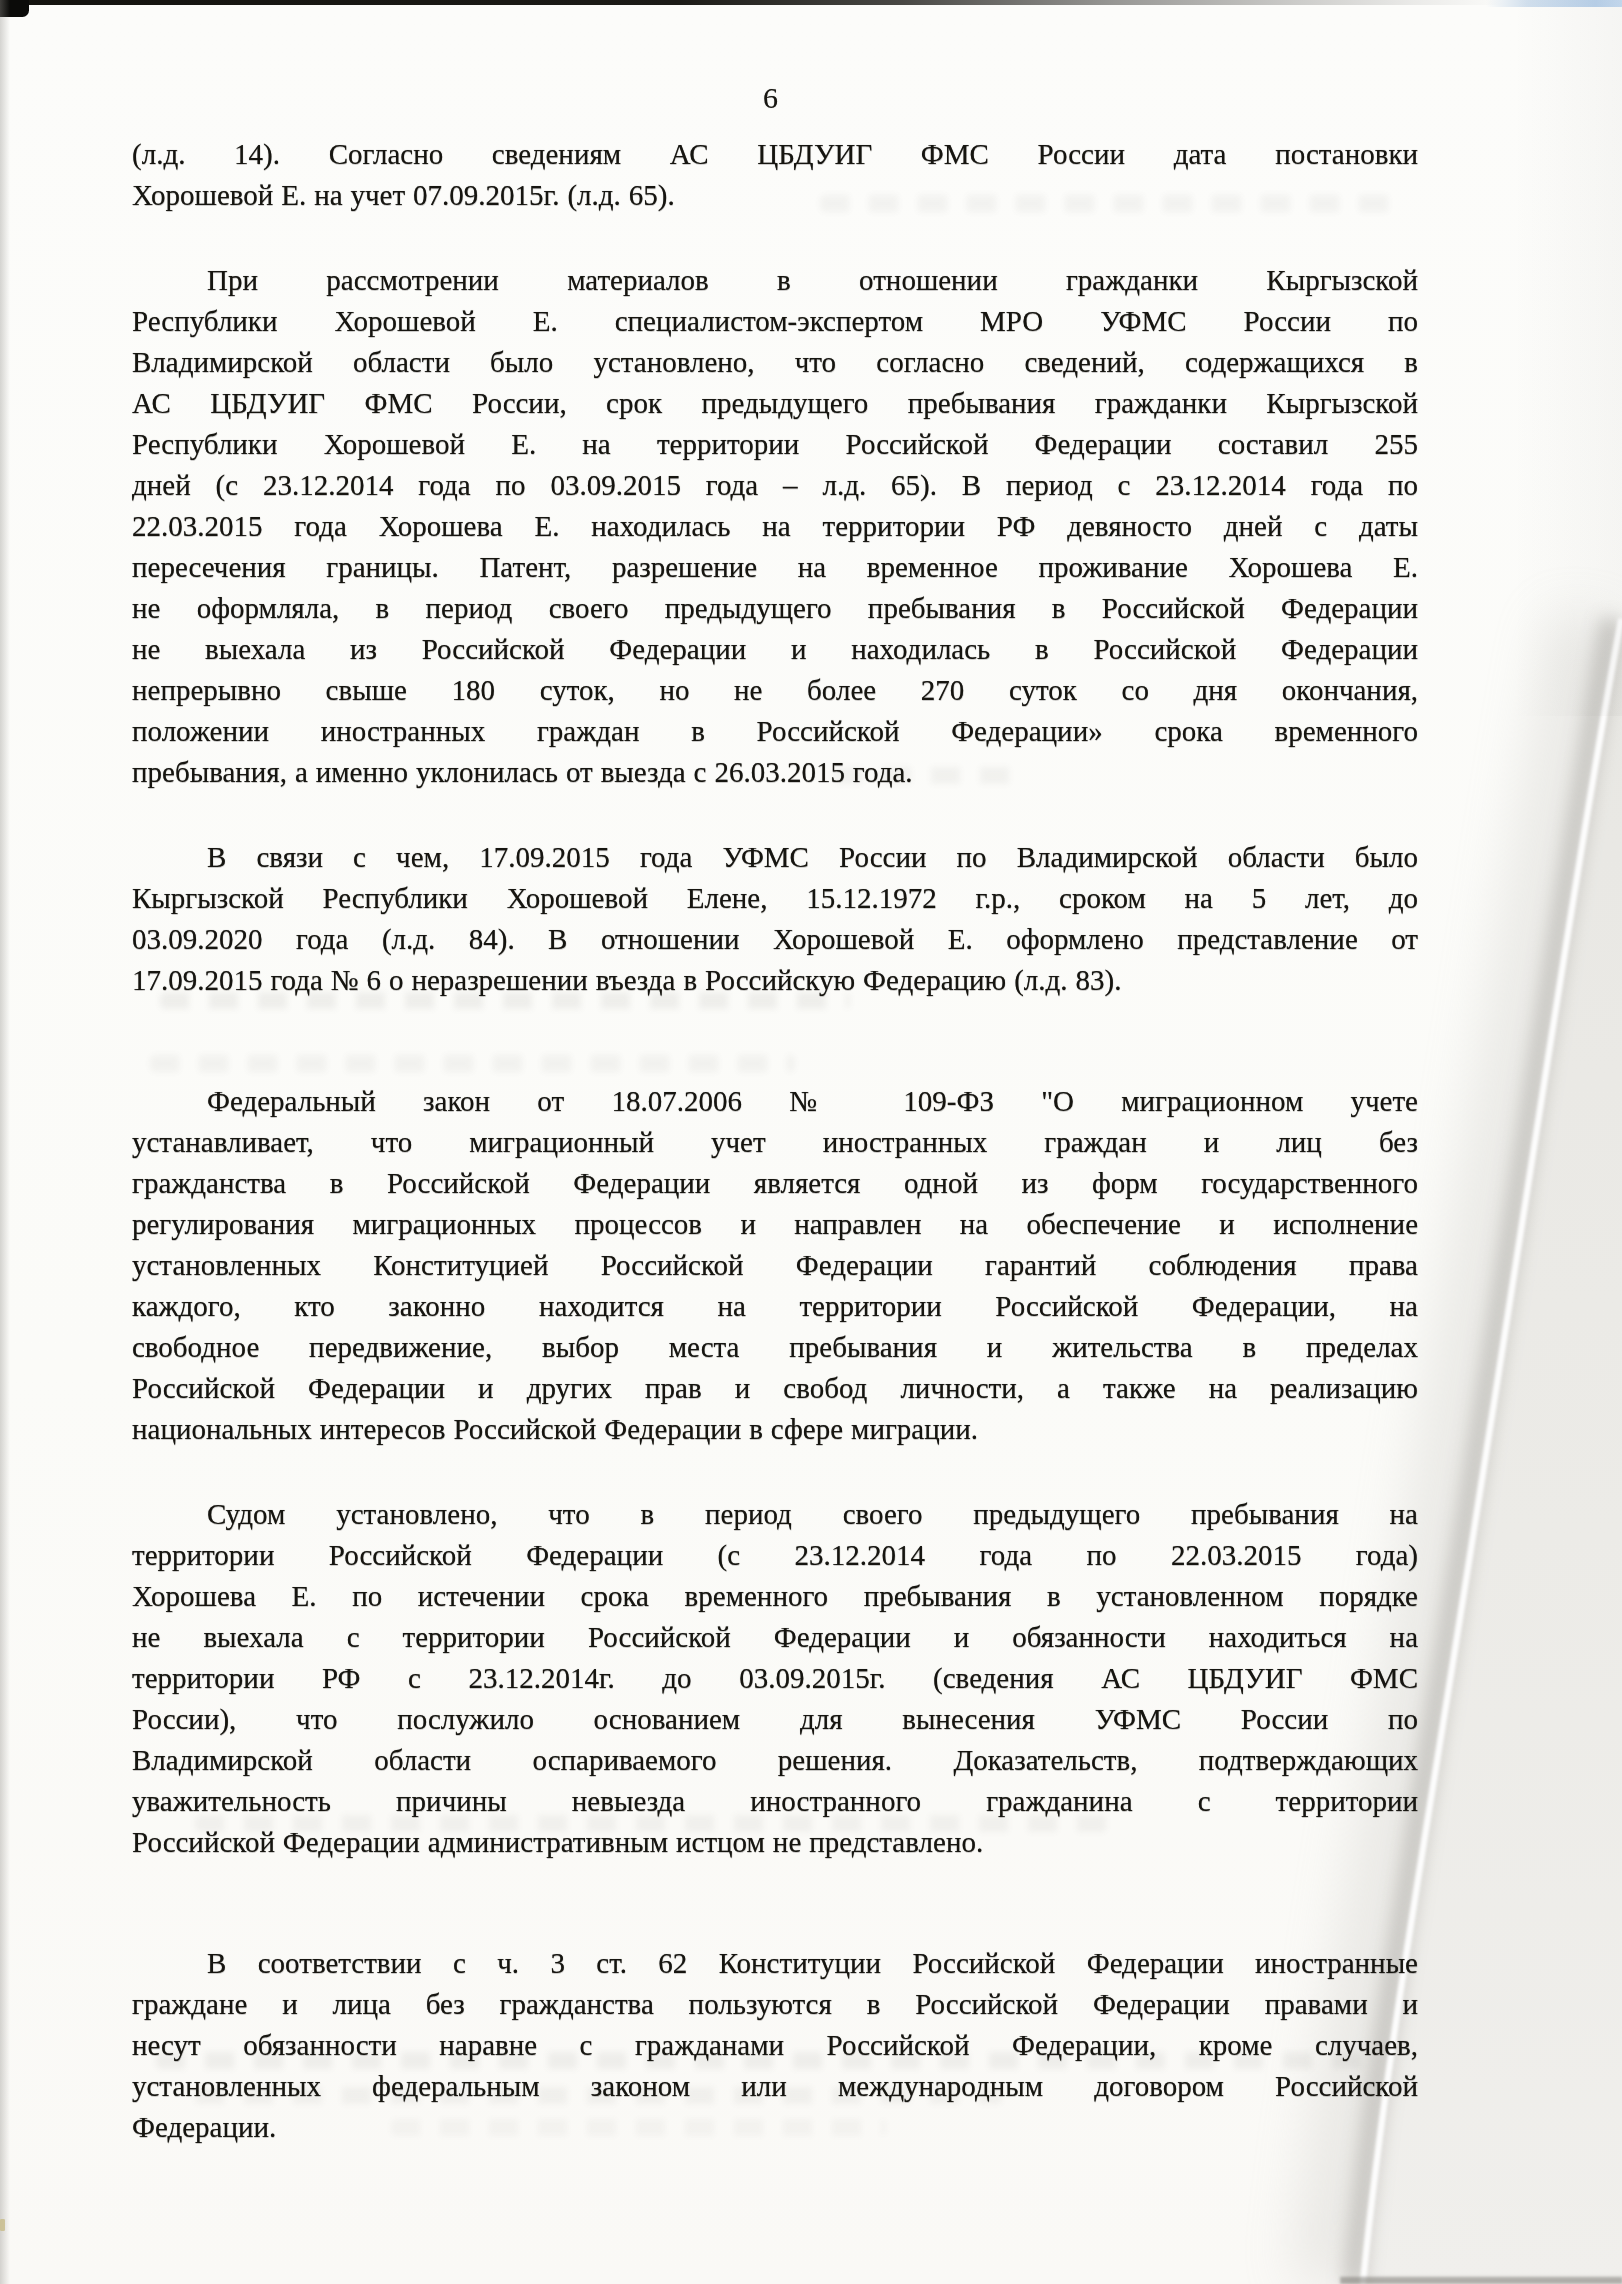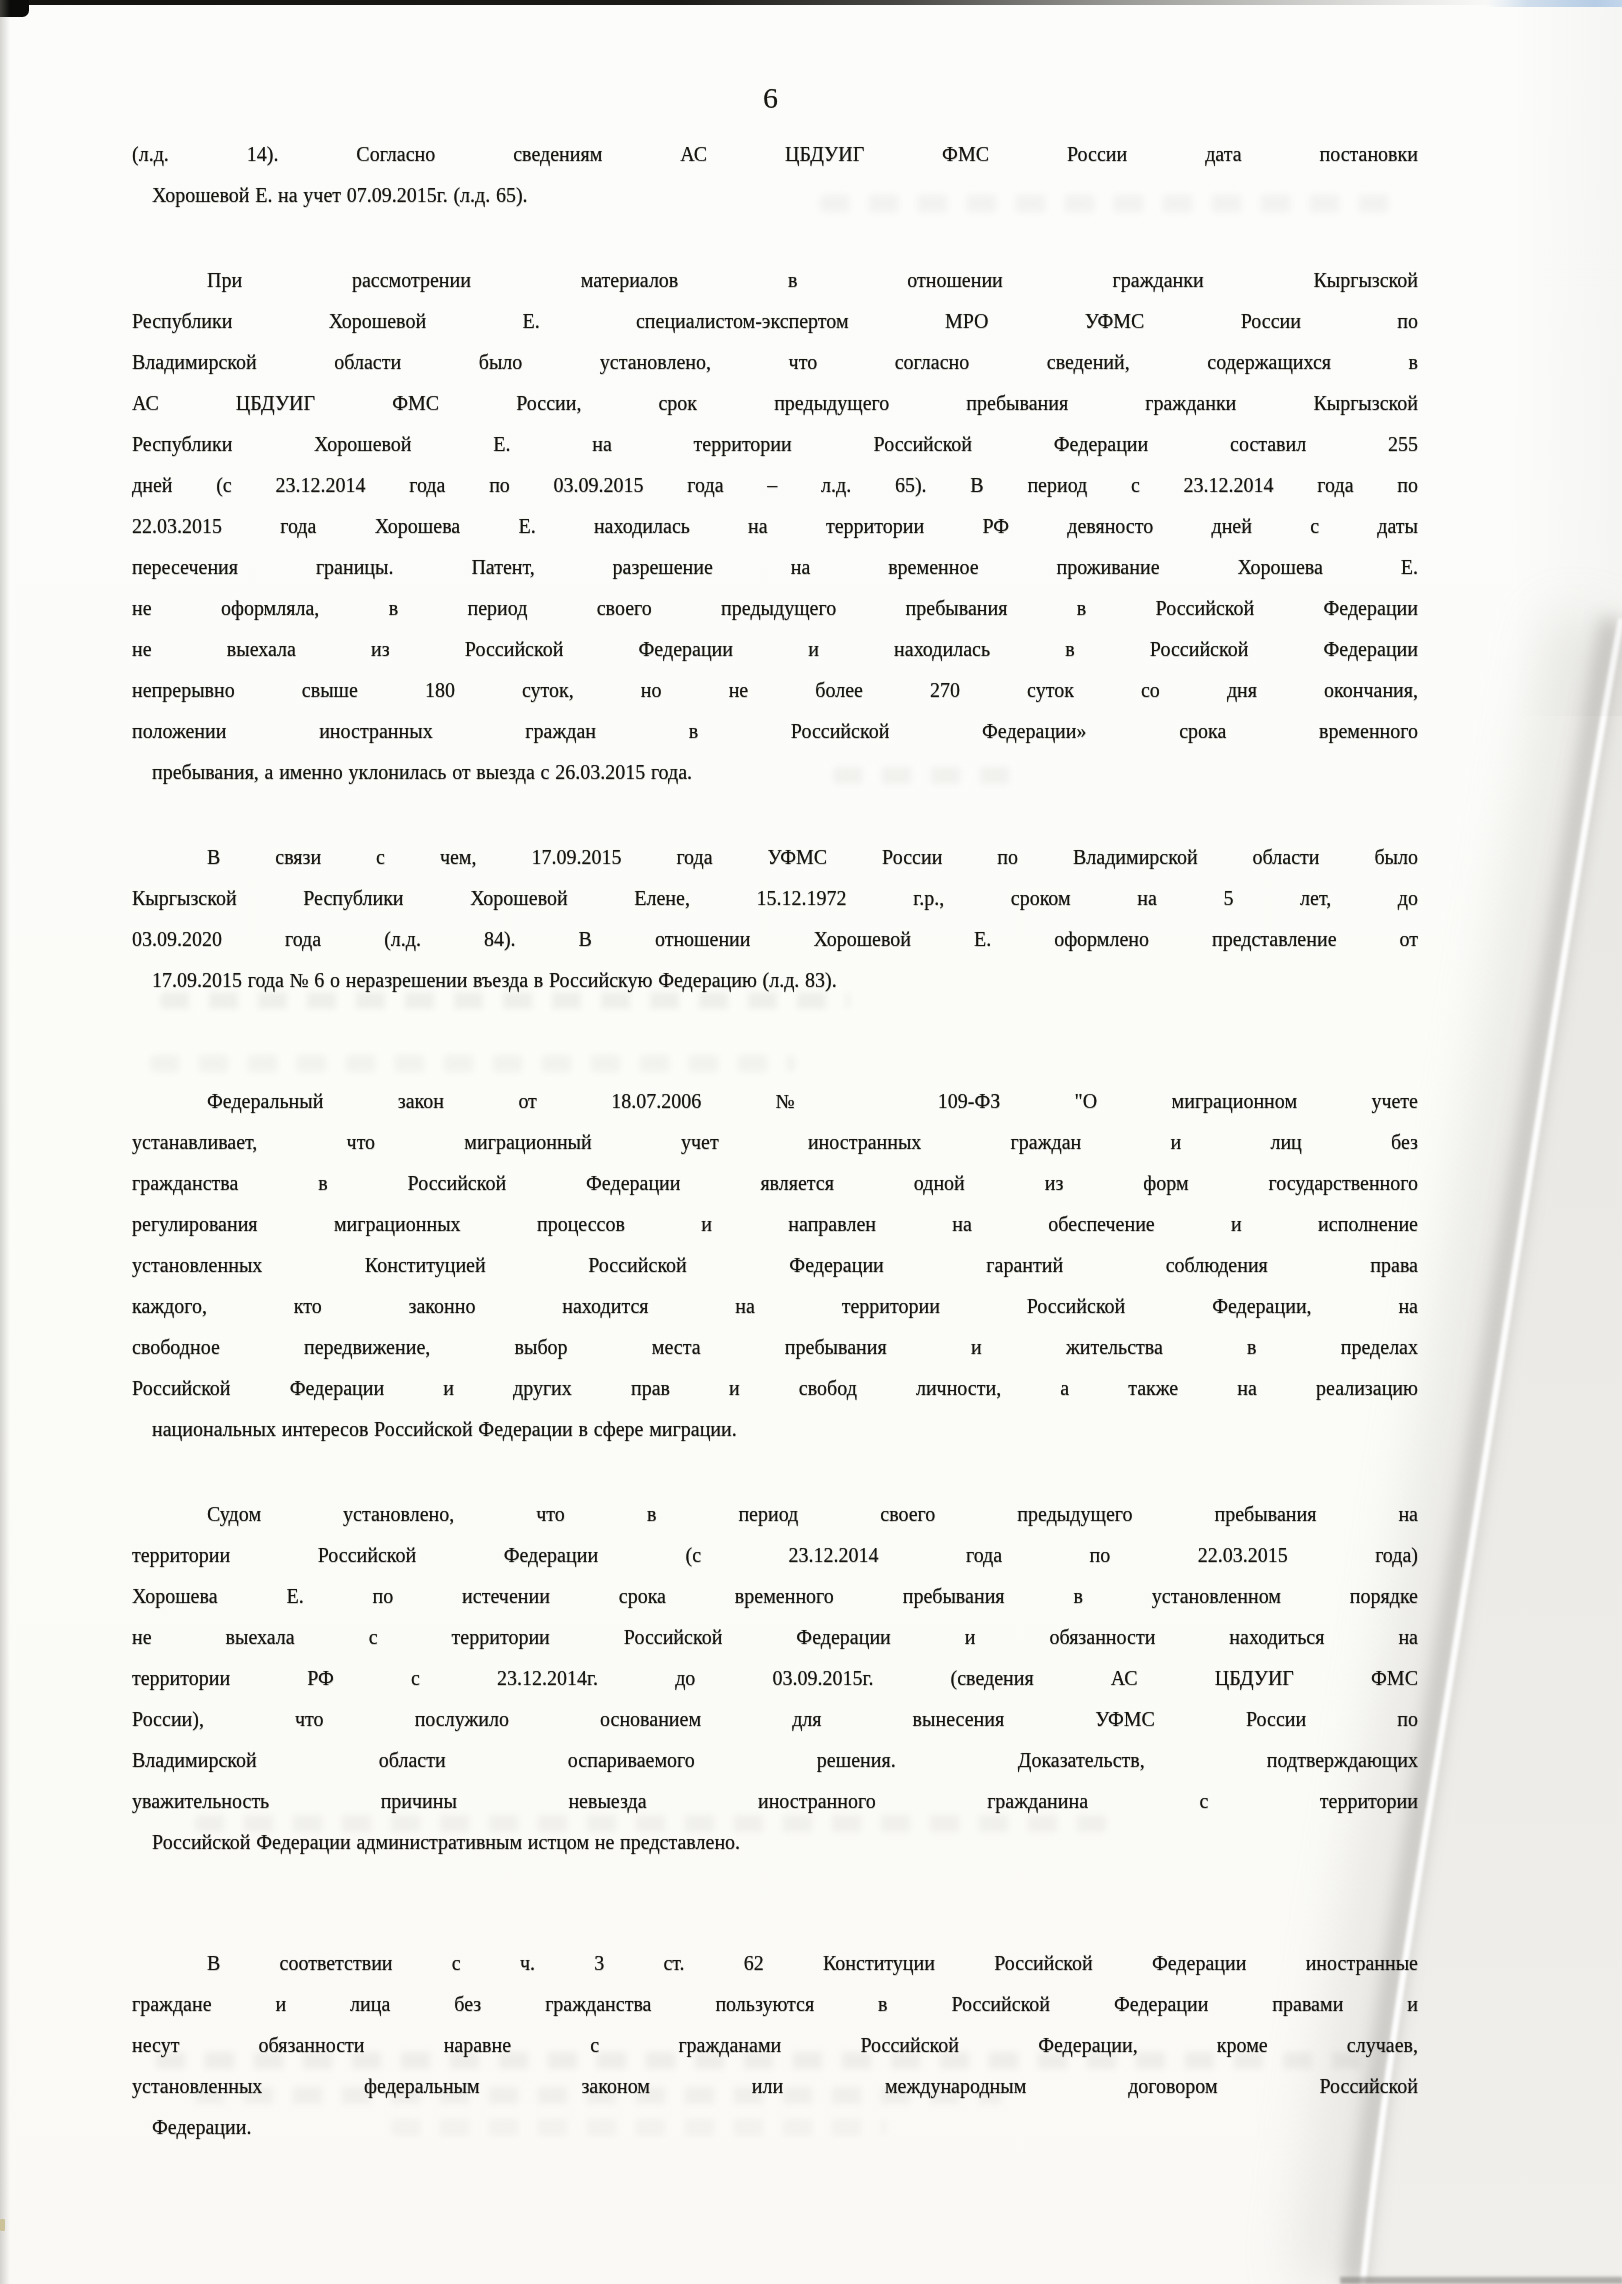--- a/index.html
+++ b/index.html
@@ -30,26 +30,26 @@
   .curl-svg{position:absolute;inset:0;}
   
   .ghost{position:absolute;height:17px;border-radius:5.2px;
     background:repeating-linear-gradient(90deg,rgba(104,102,96,.6) 0 29px,rgba(104,102,96,0) 29px 49px);
     filter:blur(3.3px);}
   
   .pageno{position:absolute;left:763px;top:81px;width:78px;
     font-size:30px;color:#181712;text-shadow:0 0 0.7px rgba(25,24,20,.55);}
   .textblock{
     position:absolute;left:132px;top:134px;width:1286px;
-    font-size:20px;line-height:41px;color:#161510;
+    font-size:29px;line-height:41px;color:#161510;
     text-shadow:0 0 0.7px rgba(25,24,20,.6), 0.3px 0.5px 0 rgba(25,24,20,.18);
     word-spacing:0.7px;
   }
   .ln{text-align:justify;text-align-last:justify;height:41px;}
-  .ln.end{text-align-last:left;margin-left:20px;}
+  .ln.end{text-align-last:left;}
   .ln.first{text-indent:75px;margin-top:44px;}
   .ln.gap{height:36px;}
 </style>
 </head>
 <body>
 
 <div class="scan">
 
   <svg class="curl-svg" width="1623" height="2284" viewBox="0 0 2492 3508">
     <defs>

